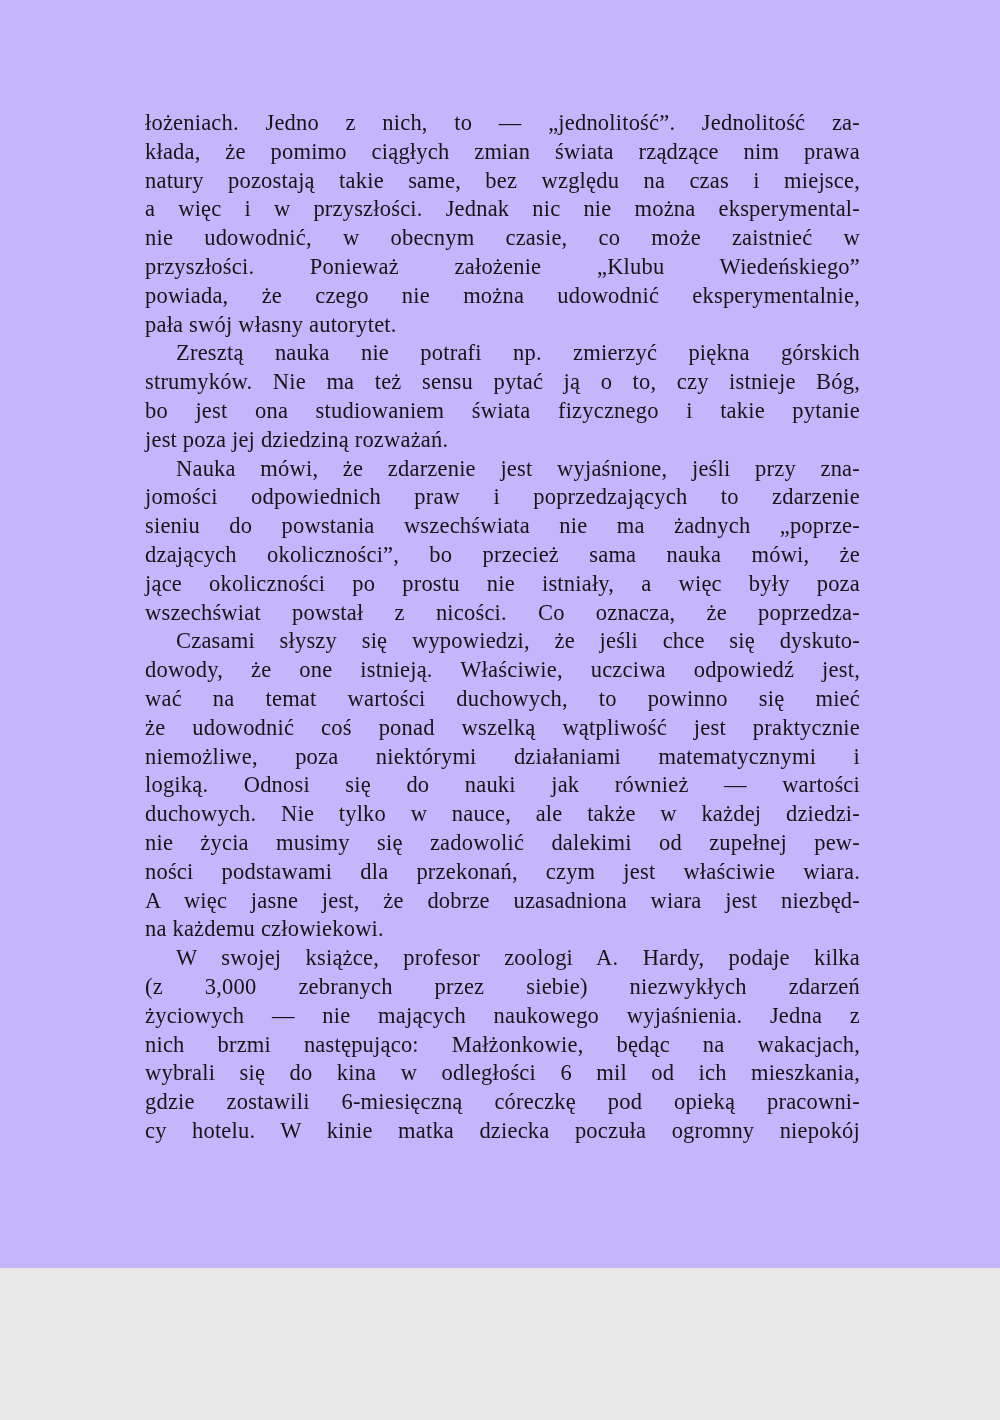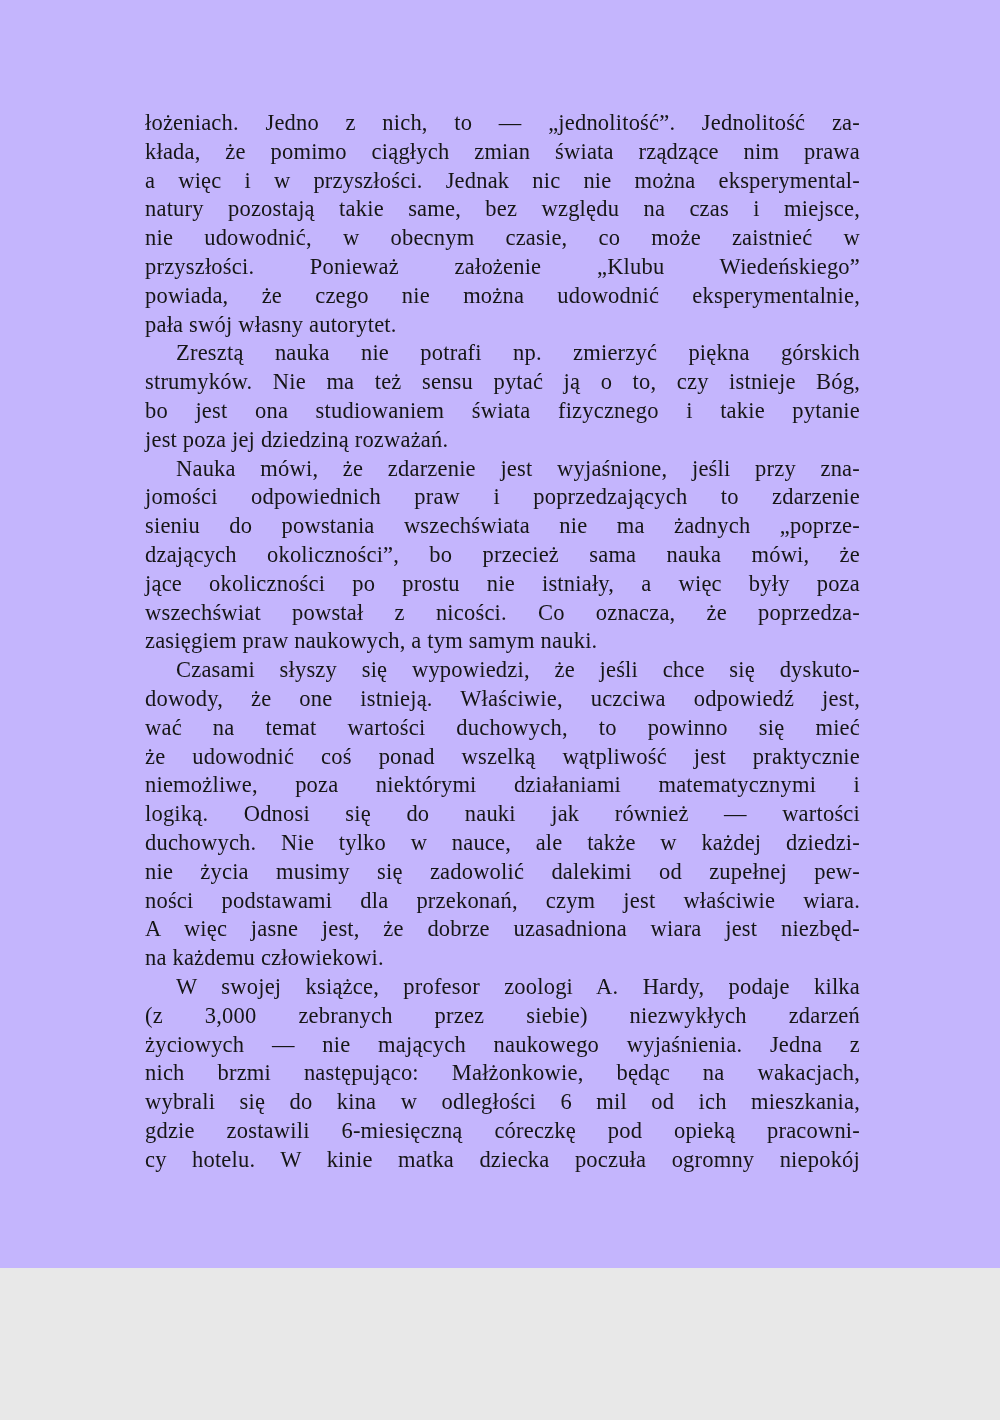--- a/index.html
+++ b/index.html
@@ -53,41 +53,40 @@
   }
 </style>
 </head>
 <body>
 
 <div class="page">
   <div class="text-block">
       <div class="paragraph">
         <div class="line">łożeniach. Jedno z nich, to — „jednolitość”. Jednolitość za-</div>
         <div class="line">kłada, że pomimo ciągłych zmian świata rządzące nim prawa</div>
+        <div class="line">natury pozostają takie same, bez względu na czas i miejsce,</div>
         <div class="line">a więc i w przyszłości. Jednak nic nie można eksperymental-</div>
-        <div class="line">natury pozostają takie same, bez względu na czas i miejsce,</div>
         <div class="line">nie udowodnić, w obecnym czasie, co może zaistnieć w</div>
         <div class="line">przyszłości. Ponieważ założenie „Klubu Wiedeńskiego”</div>
         <div class="line">powiada, że czego nie można udowodnić eksperymentalnie,</div>
         <div class="line para-end">pała swój własny autorytet.</div>
       </div>
       <div class="paragraph">
         <div class="line indent">Zresztą nauka nie potrafi np. zmierzyć piękna górskich</div>
         <div class="line">strumyków. Nie ma też sensu pytać ją o to, czy istnieje Bóg,</div>
         <div class="line">bo jest ona studiowaniem świata fizycznego i takie pytanie</div>
         <div class="line para-end">jest poza jej dziedziną rozważań.</div>
       </div>
       <div class="paragraph">
         <div class="line indent">Nauka mówi, że zdarzenie jest wyjaśnione, jeśli przy zna-</div>
         <div class="line">jomości odpowiednich praw i poprzedzających to zdarzenie</div>
         <div class="line">sieniu do powstania wszechświata nie ma żadnych „poprze-</div>
         <div class="line">dzających okoliczności”, bo przecież sama nauka mówi, że</div>
         <div class="line">jące okoliczności po prostu nie istniały, a więc były poza</div>
         <div class="line">wszechświat powstał z nicości. Co oznacza, że poprzedza-</div>
-        <div class="line para-end">zasięgiem praw naukowych, a tym samym nauki.</div>
       </div>
       <div class="paragraph">
         <div class="line indent">Czasami słyszy się wypowiedzi, że jeśli chce się dyskuto-</div>
         <div class="line">dowody, że one istnieją. Właściwie, uczciwa odpowiedź jest,</div>
         <div class="line">wać na temat wartości duchowych, to powinno się mieć</div>
         <div class="line">że udowodnić coś ponad wszelką wątpliwość jest praktycznie</div>
         <div class="line">niemożliwe, poza niektórymi działaniami matematycznymi i</div>
         <div class="line">logiką. Odnosi się do nauki jak również — wartości</div>
         <div class="line">duchowych. Nie tylko w nauce, ale także w każdej dziedzi-</div>
         <div class="line">nie życia musimy się zadowolić dalekimi od zupełnej pew-</div>

